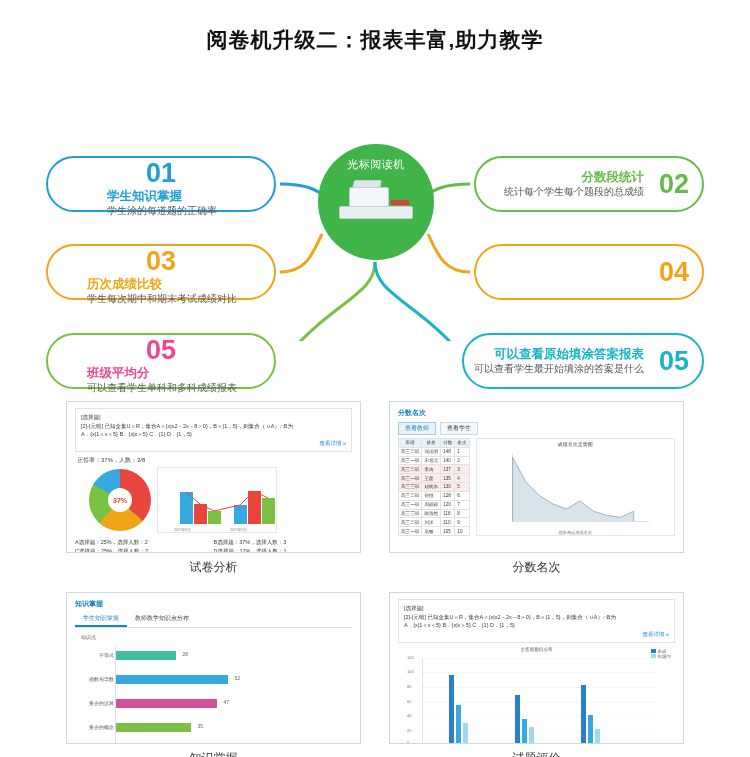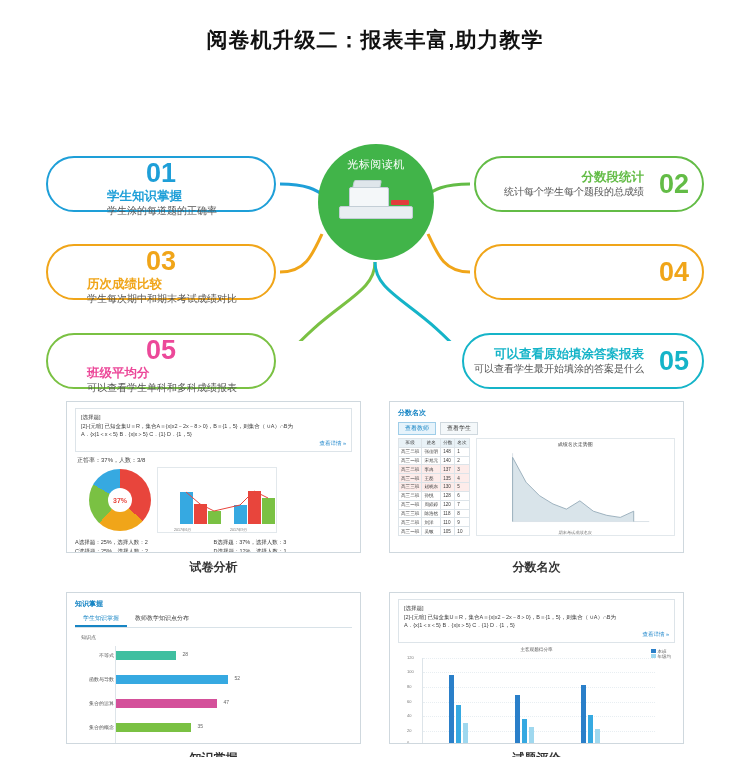--- a/index.html
+++ b/index.html
@@ -151,21 +151,21 @@
     height:152px;
     padding:6px 8px;
     font-size:5.5px;
     color:#3c3c3c;
     overflow:hidden;
     position:relative;
   }
   .cap {
     text-align:center;
     font-size:12px;
-    font-weight:bold;
+    font-weight:normal;
     color:#333;
     padding-top:6px;
   }
   .qbox { border:1px solid #dde4e9; padding:4px 5px; line-height:1.55; }
   .qbox .lnk { color:#2288cc; text-align:right; display:block; font-size:5.5px; }
 
   
   .c1-stat { font-size:6px; margin:4px 0 2px 2px; }
   .c1-mid { display:flex; align-items:center; gap:6px; margin-top:2px; }
   .donut {

